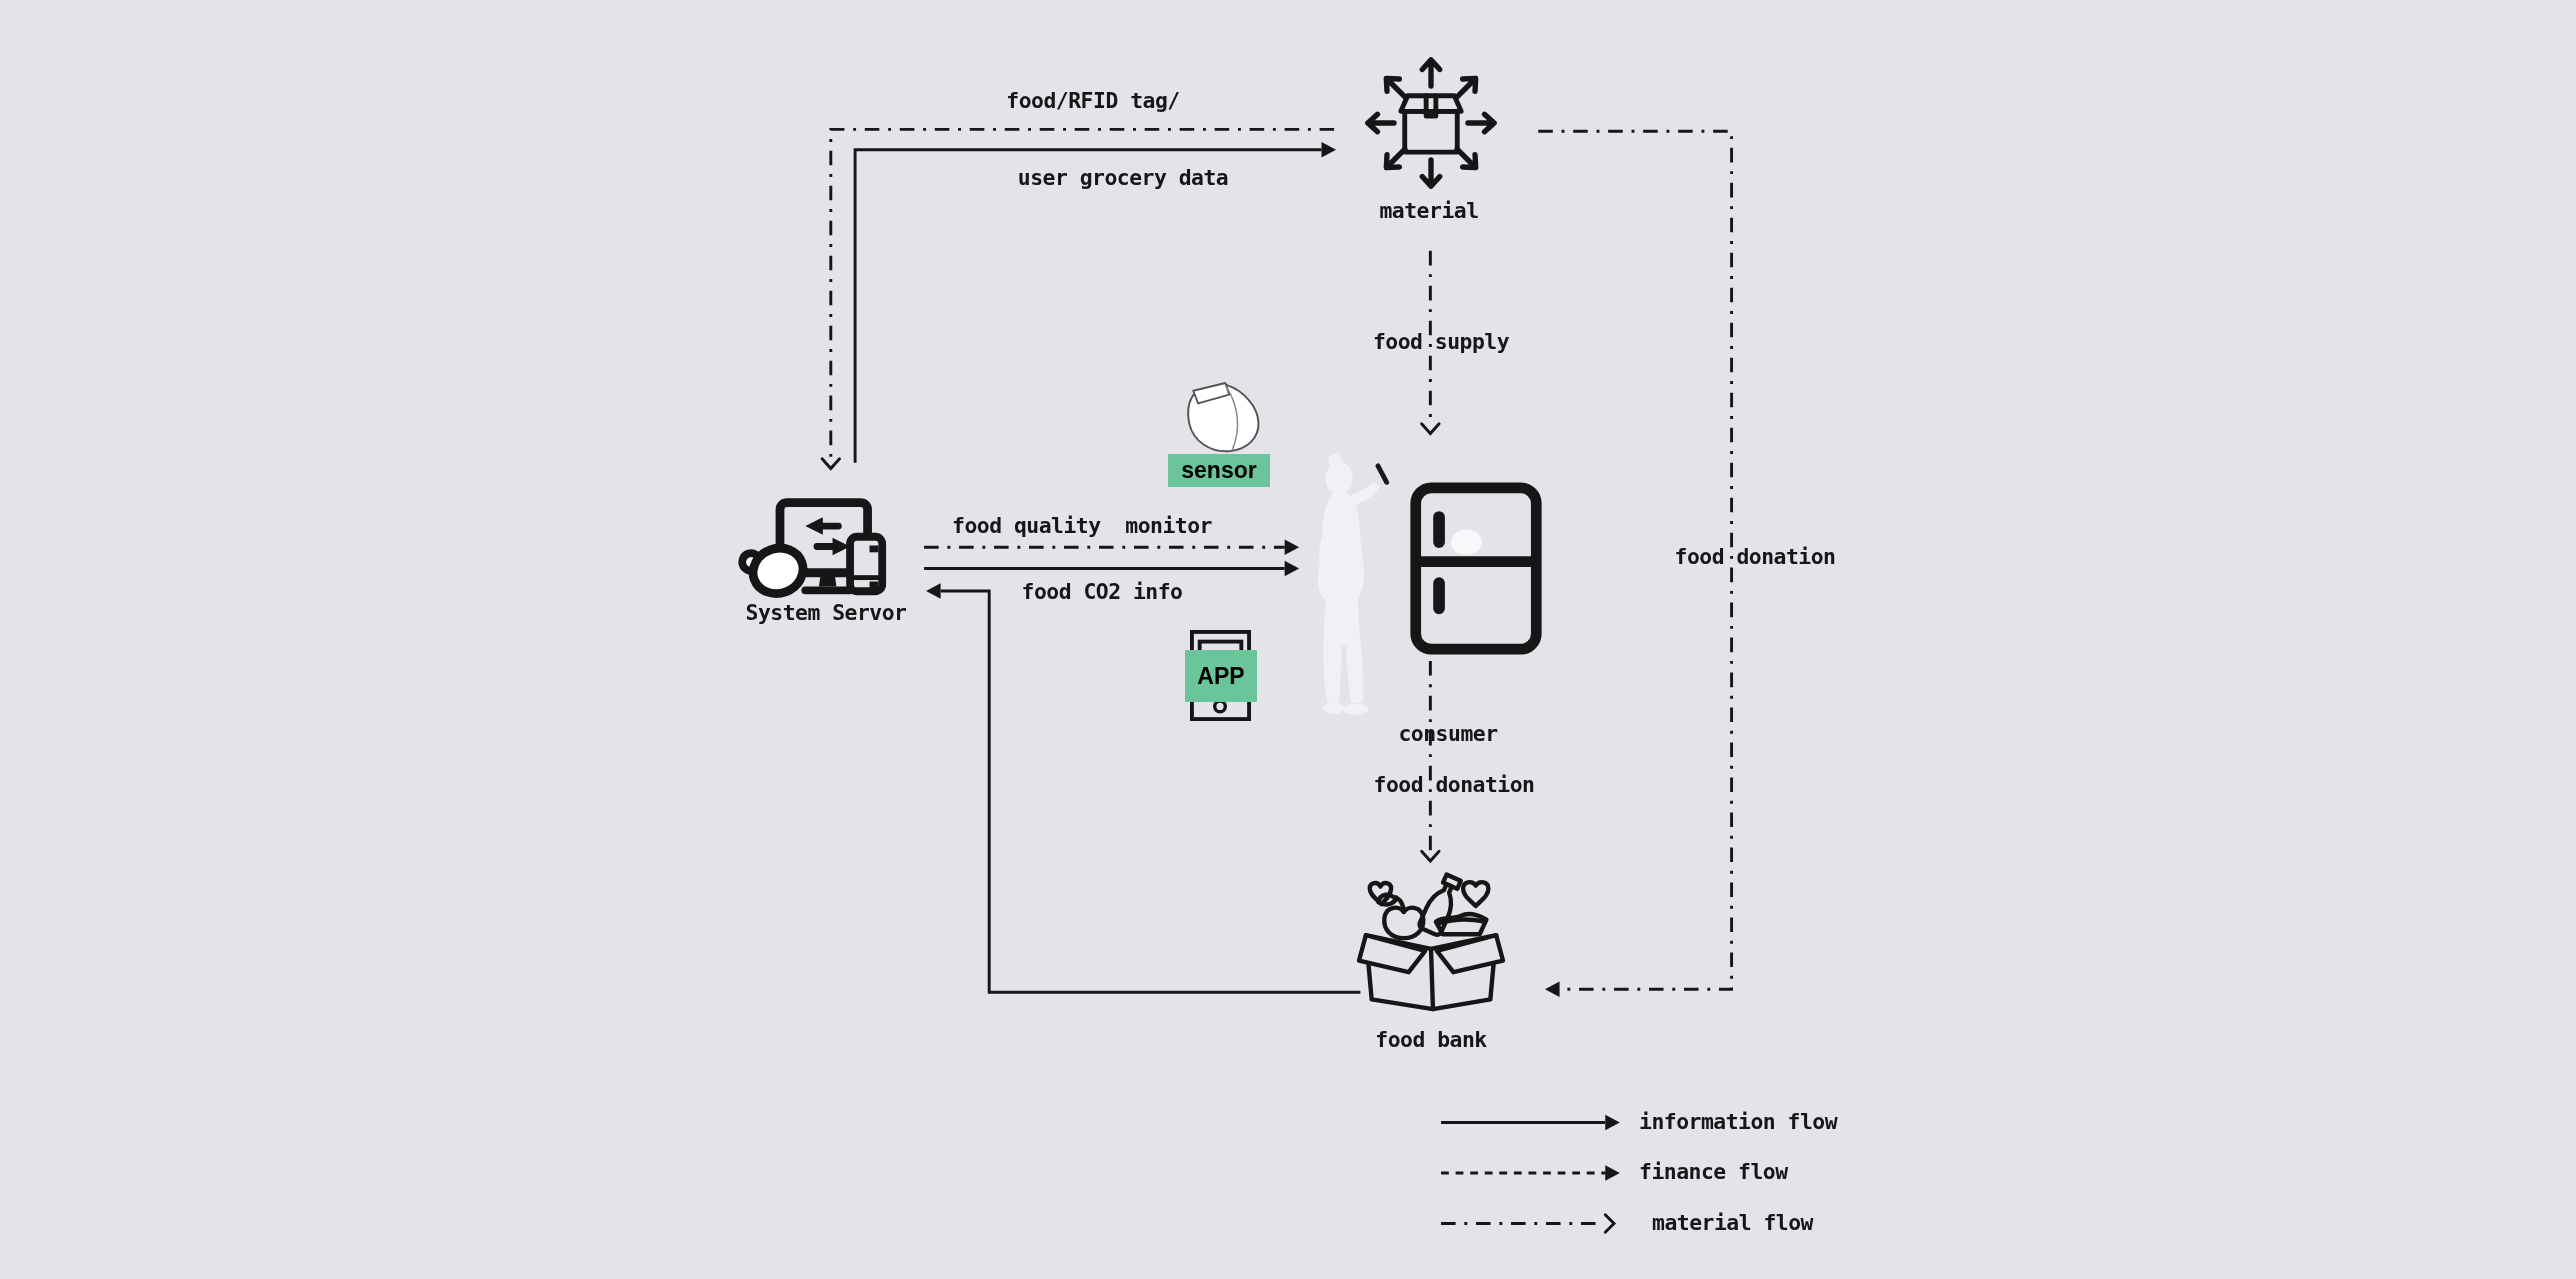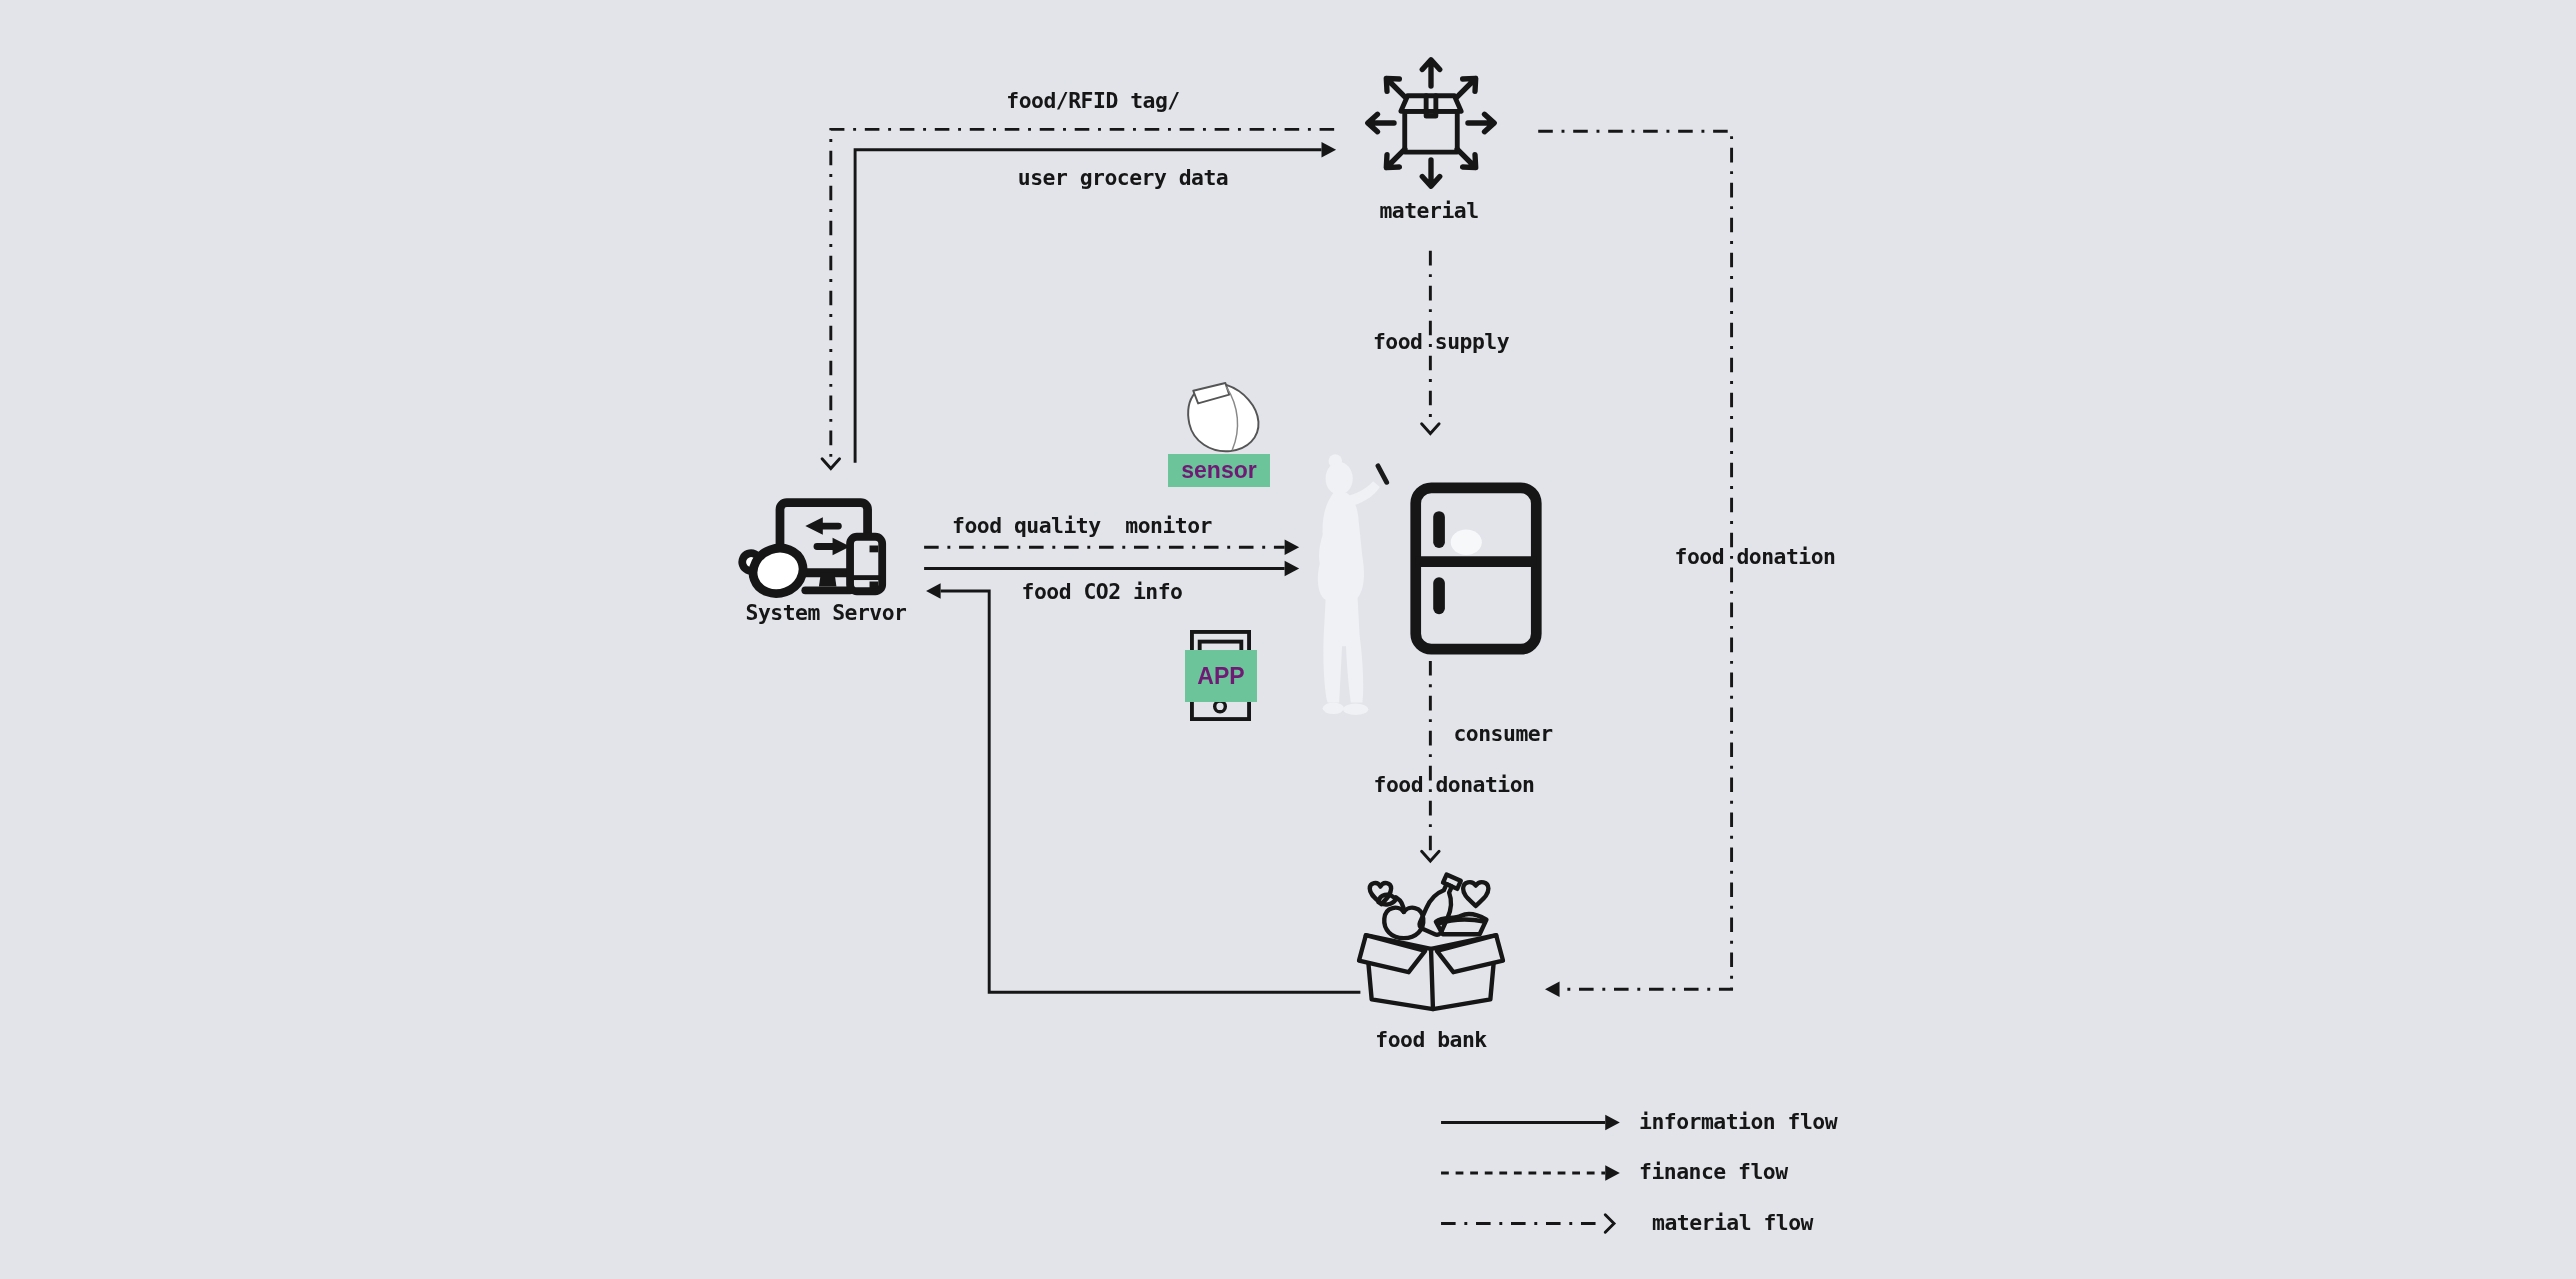--- a/index.html
+++ b/index.html
@@ -12,21 +12,21 @@
   .ovl{position:absolute;left:0;top:0;}
   .icon{position:absolute;overflow:visible;}
   .icon svg{overflow:visible;display:block;}
   .lbl{
     position:absolute; color:var(--ink,#161616);
     font:bold 21.4px/1.1 "DejaVu Sans Mono", monospace;
     letter-spacing:-0.5px; white-space:pre; transform:translateX(-50%);
   }
   .lbl.left{transform:none;}
   .tag{
-    position:absolute; background:var(--accent,#6cc49a); color:#701a75;
+    position:absolute; background:var(--accent,#6cc49a); color:#000000;
     font:bold 23px/1 "Liberation Sans", sans-serif;
     display:flex; align-items:center; justify-content:center;
   }
   
   .s{stroke:var(--ink,#161616); fill:none;}
   .f{fill:var(--ink,#161616); stroke:none;}
   .sw{stroke:var(--ink,#161616); fill:#ffffff;}
   .sb{stroke:var(--ink,#161616); fill:var(--bg,#e2e4e9);}
   .fb{fill:var(--bg,#e2e4e9); stroke:var(--ink,#161616);}
   .sil{fill:var(--sil,#eff1f4); stroke:none;}
@@ -189,21 +189,21 @@
     </svg>
   </div>
 
   <div class="lbl" style="left:1093px;top:89px;">food/RFID tag/</div>
   <div class="lbl" style="left:1123px;top:166px;">user grocery data</div>
   <div class="lbl" style="left:1429px;top:199px;">material</div>
   <div class="lbl" style="left:1441px;top:330px;">food supply</div>
   <div class="lbl" style="left:1082px;top:514px;">food quality  monitor</div>
   <div class="lbl" style="left:1102px;top:580px;">food CO2 info</div>
   <div class="lbl" style="left:826px;top:601px;">System Servor</div>
-  <div class="lbl" style="left:1503px;top:722px;">consumer</div>
+  <div class="lbl" style="left:1448px;top:722px;">consumer</div>
   <div class="lbl" style="left:1454px;top:773px;">food donation</div>
   <div class="lbl" style="left:1755px;top:545px;">food donation</div>
   <div class="lbl" style="left:1431px;top:1028px;">food bank</div>
 
   <div class="lbl left" style="left:1639px;top:1110px;">information flow</div>
   <div class="lbl left" style="left:1639px;top:1160px;">finance flow</div>
   <div class="lbl left" style="left:1639px;top:1211px;margin-left:13px;">material flow</div>
 
 </div>
 

